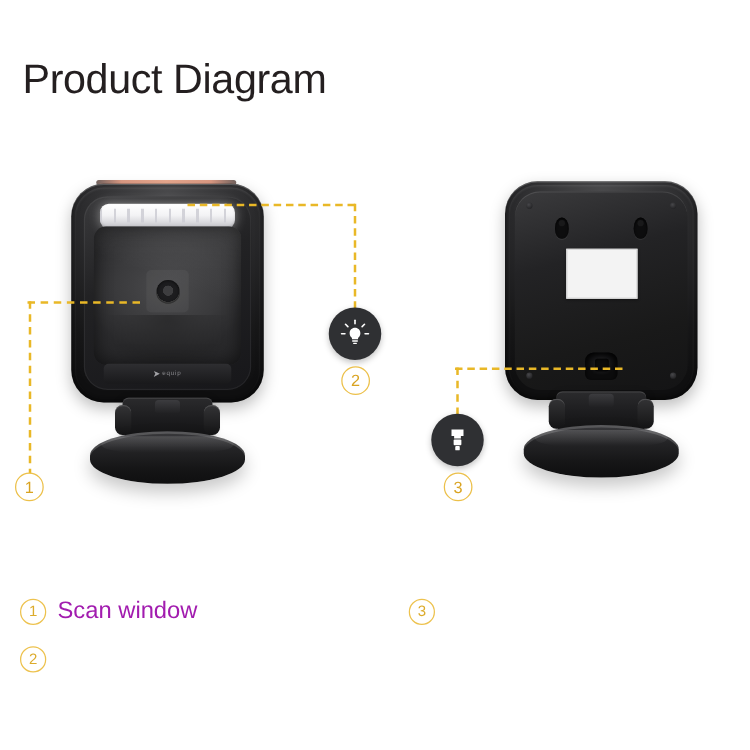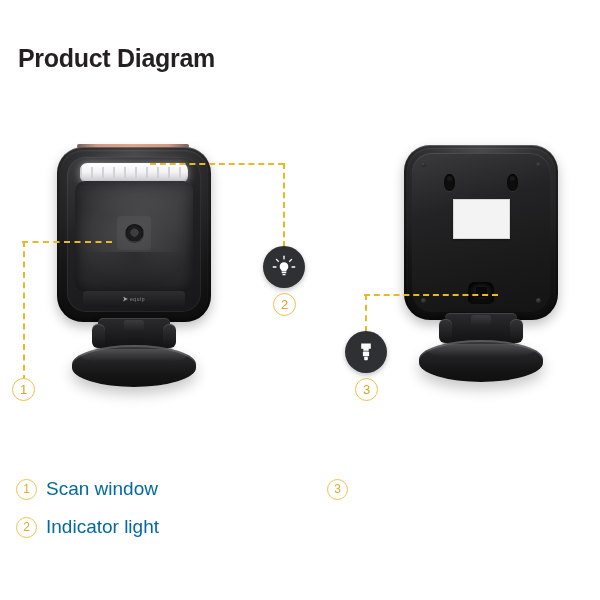--- a/index.html
+++ b/index.html
@@ -7,21 +7,21 @@
     width: 600px; height: 600px;
     background: #ffffff;
     font-family: "Liberation Sans", sans-serif;
     overflow: hidden;
   }
   #stage { position: relative; width: 600px; height: 600px; background: #fff; }
 
   
   .page-title {
     position: absolute; left: 18px; top: 44px;
-    font-size: 25px; font-weight: 700; letter-spacing: -0.3px;
+    font-size: 33px; font-weight: 400; letter-spacing: -0.3px;
     color: #241f20;
   }
 
   
   .diagram { position: absolute; left: 0; top: 100px; width: 600px; height: 350px; }
 
   
   .unit { position: absolute; }
 
   .top-hl {
@@ -209,21 +209,21 @@
   .legend-col { position:absolute; }
   .legend-item {
     display:flex; align-items:center; gap:9px; height:38px;
   }
   .legend-item .ring {
     width:21px; height:21px; border-radius:50%;
     border:1.6px solid #edc24e; color:#dcab2b;
     display:flex; align-items:center; justify-content:center;
     font-size:12px; line-height:1; flex:0 0 auto;
   }
-  .legend-item .txt { font-size:19px; color:#0369a1; }
+  .legend-item .txt { font-size:19px; color:#a21caf; }
 </style>
 </head>
 <body>
 
 <div id="stage">
 
   <div class="page-title">Product Diagram</div>
 
   <div class="diagram">
 
@@ -321,21 +321,20 @@
 
   <div class="legend">
 
     <div class="legend-col" style="left:16px; top:0;">
       <div class="legend-item">
         <span class="ring">1</span>
         <span class="txt">Scan window</span>
       </div>
       <div class="legend-item">
         <span class="ring">2</span>
-        <span class="txt">Indicator light</span>
       </div>
     </div>
 
     <div class="legend-col" style="left:327px; top:0;">
       <div class="legend-item">
         <span class="ring">3</span>
       </div>
     </div>
 
   </div>

